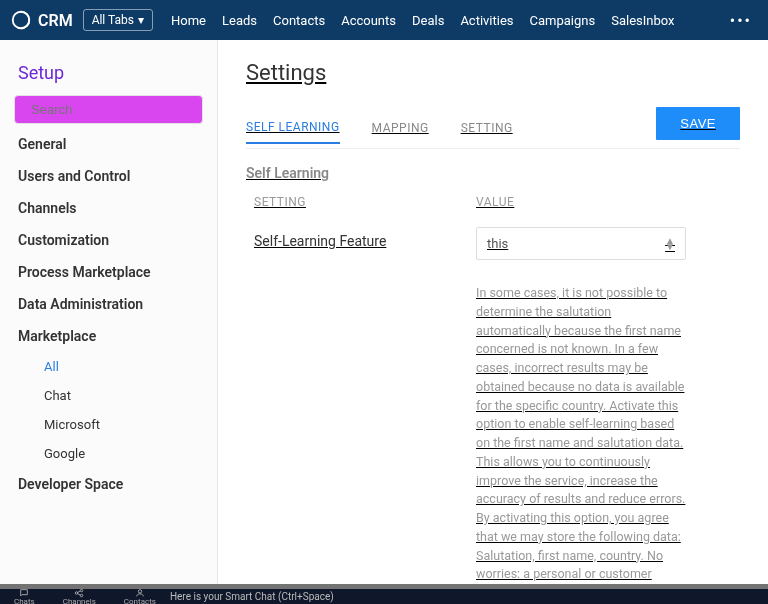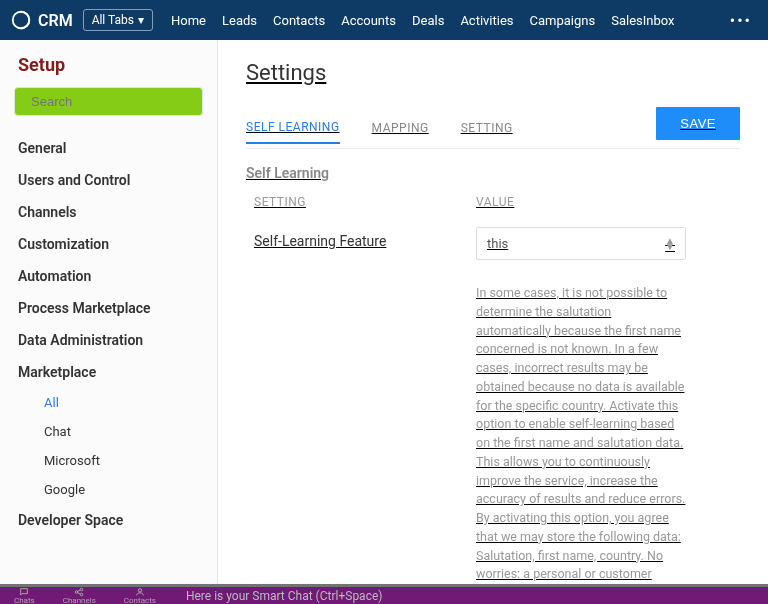--- a/index.html
+++ b/index.html
@@ -6,47 +6,47 @@
   html, body { width: 768px; height: 604px; font-family: -apple-system, "Segoe UI", Roboto, Arial, sans-serif; overflow: hidden; background: #fff; }
   .topnav { height: 40px; background: #0d3b66; display: flex; align-items: center; padding: 0 10px; color: #fff; font-size: 13px; justify-content: center; }
   .logo-wrap { display: flex; align-items: center; gap: 6px; }
   .logo-text { font-weight: 600; font-size: 16px; }
   .alltabs { margin-left: 10px; border: 1px solid rgba(255,255,255,0.5); border-radius: 3px; padding: 3px 8px; font-size: 12px; cursor: pointer; display: flex; align-items: center; gap: 4px; }
   .tabs { display: flex; gap: 16px; margin-left: 18px; }
   .tab-link { color: #fff; cursor: pointer; white-space: nowrap; }
   .more-dots { margin-left: auto; font-size: 16px; cursor: pointer; padding: 0 6px; letter-spacing: 2px; }
   .body { display: flex; height: 544px; }
   .sidebar { width: 218px; background: #fbfbfb; border-right: 1px solid #e5e5e5; padding: 14px 12px 8px 12px; overflow-y: auto; }
-  .setup-title { font-size: 18px; font-weight: 700; color: #7f1d1d; margin: 0 6px 12px 6px; }
-  .search { display: flex; align-items: center; gap: 6px; background: #84cc16; border: 1px solid #e2e2e2; border-radius: 4px; padding: 6px 10px; margin: 0 2px 16px 2px; color: #888; font-size: 13px; }
+  .setup-title { font-size: 18px; font-weight: 400; color: #6d28d9; margin: 8px 6px 12px 6px; }
+  .search { display: flex; align-items: center; gap: 6px; background: #d946ef; border: 1px solid #e2e2e2; border-radius: 4px; padding: 6px 10px; margin: 0 2px 4px 2px; color: #888; font-size: 13px; }
   .search input { flex: 1; border: none; background: transparent; outline: none; font-size: 13px; color: #333; }
   .menu-item { font-size: 14px; color: #333; padding: 8px 6px; font-weight: 600; cursor: pointer; }
   .sub-item { font-size: 13px; color: #333; padding: 7px 6px 7px 32px; cursor: pointer; }
   .sub-item.active { color: #2a7de1; }
   .main { flex: 1; padding: 20px 28px 8px 28px; overflow-y: auto; position: relative; text-decoration: underline; }
   .page-title { font-size: 22px; font-weight: 400; color: #333; margin-bottom: 22px; }
   .tabbar { display: flex; align-items: center; border-bottom: 1px solid #eee; margin-bottom: 16px; }
   .sub-tab { font-size: 12px; letter-spacing: 0.5px; color: #888; padding: 8px 0; margin-right: 32px; cursor: pointer; }
   .sub-tab.active { color: #2a7de1; border-bottom: 2px solid #2a7de1; margin-bottom: -1px; }
   .save-btn { margin-left: auto; background: #1e8cf9; color: #fff; border: none; padding: 9px 24px; font-size: 13px; letter-spacing: 0.5px; cursor: pointer; border-radius: 1px; margin-bottom: 8px; }
   .section-title { font-size: 14px; font-weight: 600; color: #888; margin: 10px 0 14px 0; }
   .row-headers { display: flex; font-size: 12px; color: #999; letter-spacing: 0.5px; margin-bottom: 18px; }
   .col-setting { width: 230px; padding-left: 8px; }
   .col-value { flex: 1; }
   .setting-row { display: flex; align-items: flex-start; }
   .setting-label { width: 230px; padding-left: 8px; font-size: 14px; color: #333; padding-top: 6px; }
   .value-col { flex: 1; }
   .select-box { width: 210px; border: 1px solid #ddd; border-radius: 2px; padding: 8px 10px; font-size: 13px; color: #555; display: flex; align-items: center; justify-content: space-between; cursor: pointer; }
   .updown { font-size: 10px; color: #999; line-height: 6px; display: flex; flex-direction: column; }
   .desc { width: 210px; font-size: 12.5px; color: #999; line-height: 1.5; margin-top: 24px; }
-  .bottombar { height: 20px; border-top: 3px solid #737373; background: #701a75; display: flex; align-items: center; font-size: 9px; color: #aaa; }
+  .bottombar { height: 20px; border-top: 5px solid #737373; background: #0f172a; display: flex; align-items: center; font-size: 9px; color: #aaa; }
   .bb-item { display: flex; flex-direction: column; align-items: center; justify-content: center; padding: 0 14px; gap: 0; cursor: pointer; line-height: 1; }
   .bb-item svg { display: block; }
   .bb-label { font-size: 8px; }
-  .smartchat { margin-left: 16px; font-size: 12px; color: #bbb; text-align: right; }
+  .smartchat { margin-left: 0; font-size: 10px; color: #bbb; text-align: right; }
 </style>
 </head>
 <body>
 
 <div class="topnav">
   <div class="logo-wrap">
     <svg width="22" height="22" viewBox="0 0 24 24" fill="none" stroke="#fff" stroke-width="2">
       <circle cx="12" cy="12" r="9"></circle>
       <path d="M12 3a9 9 0 0 1 0 18"></path>
     </svg>
@@ -76,21 +76,20 @@
       <svg width="13" height="13" viewBox="0 0 24 24" fill="none" stroke="#aaa" stroke-width="2">
         <circle cx="10" cy="10" r="7"></circle>
           <line x1="20" y1="20" x2="15" y2="15"></line>
       </svg>
       <input placeholder="Search" style="">
     </div>
     <div class="menu-item">General</div>
     <div class="menu-item">Users and Control</div>
     <div class="menu-item">Channels</div>
     <div class="menu-item">Customization</div>
-    <div class="menu-item">Automation</div>
     <div class="menu-item">Process Marketplace</div>
     <div class="menu-item">Data Administration</div>
     <div class="menu-item">Marketplace</div>
     <div class="sub-item active">All</div>
     <div class="sub-item">Chat</div>
     <div class="sub-item">Microsoft</div>
     <div class="sub-item">Google</div>
     <div class="menu-item">Developer Space</div>
   </div>
 

